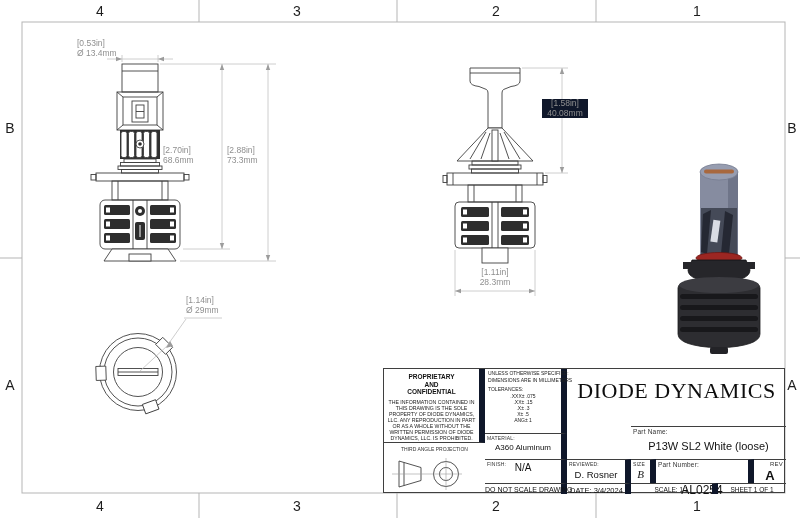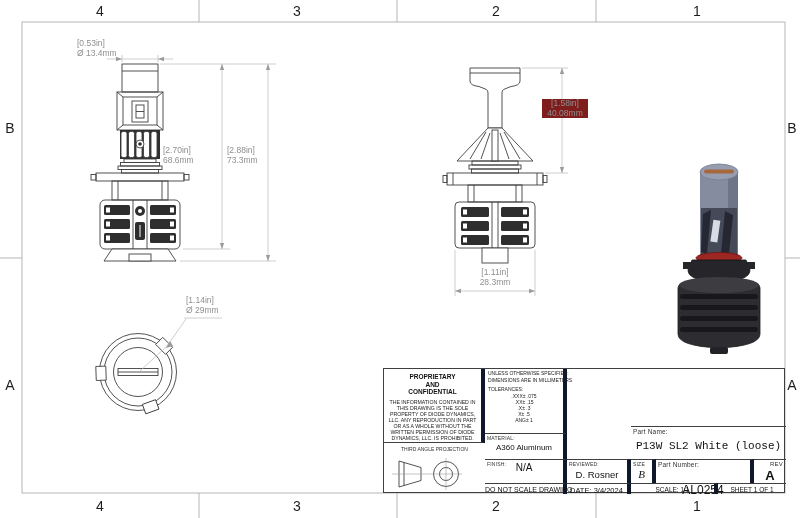--- a/index.html
+++ b/index.html
@@ -17,21 +17,21 @@
   .dim{stroke:#c2c2c2;stroke-width:0.8;fill:none;}
   .arr{fill:#9c9c9c;stroke:none;}
   .cl{stroke:#9c9c9c;stroke-width:0.6;fill:none;}
   .frame{stroke:#b5b5b5;stroke-width:1;fill:none;}
   
   .dim-label{position:absolute;font-size:8.5px;line-height:9.5px;color:#8f8f8f;white-space:nowrap;}
   .dim-label.center{text-align:center;}
   
   #tb{position:absolute;left:383px;top:368px;width:402px;height:125px;border:1px solid #3f3f3f;box-sizing:border-box;background:transparent;}
   .cell{position:absolute;box-sizing:border-box;}
-  .br{border-right:4px solid #0f172a;}
+  .br{border-right:6px solid #0f172a;}
   .bt{border-top:1px solid #3f3f3f;}
   .bb{border-bottom:1px solid #3f3f3f;}
   .tb-label{position:absolute;top:1px;left:2px;font-size:5px;color:#333;letter-spacing:.2px;white-space:nowrap;}
   .tb-value{position:absolute;left:0;right:0;text-align:center;color:#111;white-space:nowrap;}
   .prop-title{margin-top:4px;text-align:center;font-size:6.5px;font-weight:bold;line-height:7.5px;color:#111;}
   .prop-body{margin-top:3px;padding:0 3px;text-align:center;font-size:5.2px;line-height:6px;color:#222;}
   .tol-line{text-align:center;font-size:5px;line-height:6px;color:#222;}
   .spec-line{font-size:5px;line-height:6.5px;color:#222;padding-left:3px;padding-top:1px;white-space:nowrap;}
   .logo1{margin-top:12px;text-align:center;font-family:"Liberation Serif",serif;font-size:22px;line-height:20px;letter-spacing:0.5px;color:#0d0d0d;white-space:nowrap;}
   .logo2{text-align:center;font-size:10px;font-weight:bold;letter-spacing:4.5px;color:#0d0d0d;margin-top:2px;white-space:nowrap;}
@@ -262,21 +262,21 @@
   <div>Ø 13.4mm</div>
 </div>
 <div class="dim-label" style="left:163px;top:146px;">
   <div>[2.70in]</div>
   <div>68.6mm</div>
 </div>
 <div class="dim-label" style="left:227px;top:146px;">
   <div>[2.88in]</div>
   <div>73.3mm</div>
 </div>
-<div class="dim-label center" style="left:542px;top:99px;width:46px;background:#7f1d1d;">
+<div class="dim-label center" style="left:542px;top:99px;width:46px;background:#0f172a;">
   <div>[1.58in]</div>
   <div>40.08mm</div>
 </div>
 <div class="dim-label center" style="left:463px;top:268px;width:64px;">
   <div>[1.11in]</div>
   <div>28.3mm</div>
 </div>
 <div class="dim-label" style="left:186px;top:296px;">
   <div>[1.14in]</div>
   <div>Ø 29mm</div>
@@ -316,26 +316,27 @@
   <div class="cell br bt" style="left:101px;top:90px;width:82px;height:24px;">
     <div class="tb-label">FINISH:</div>
     <div class="tb-value" style="top:2px;font-size:10px;text-align:center;">N/A</div>
   </div>
 
   <div class="cell br bt" style="left:101px;top:114px;width:82px;height:11px;">
     <div class="tb-value" style="top:1.5px;font-size:7px;">DO NOT SCALE DRAWING</div>
   </div>
 
   <div class="cell" style="left:183px;top:0;width:219px;height:57px;">
+    <div class="logo1">DIODE DYNAMICS</div>
   </div>
 
 
   <div class="cell bt" style="left:247px;top:57px;width:155px;height:33px;">
     <div class="tb-label" style="font-size:6.5px;">Part Name:</div>
-    <div class="tb-value" style="top:13px;font-size:11px;font-family:Liberation Mono, monospace;">P13W SL2 White (loose)</div>
+    <div class="tb-value" style="top:13px;font-size:11px;">P13W SL2 White (loose)</div>
   </div>
 
   <div class="cell br bt" style="left:183px;top:90px;width:64px;height:24px;">
     <div class="tb-label">REVIEWED:</div>
     <div class="tb-value" style="top:9px;font-size:9.5px;">D. Rosner</div>
   </div>
 
   <div class="cell br bt" style="left:247px;top:90px;width:25px;height:24px;">
     <div class="tb-label">SIZE</div>
     <div class="tb-value" style="top:8px;font-size:11px;font-family:'Liberation Serif',serif;font-style:italic;">B</div>

